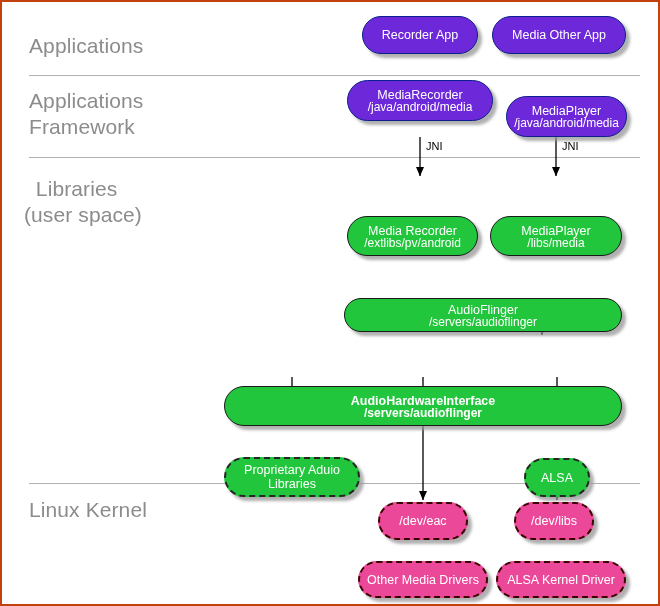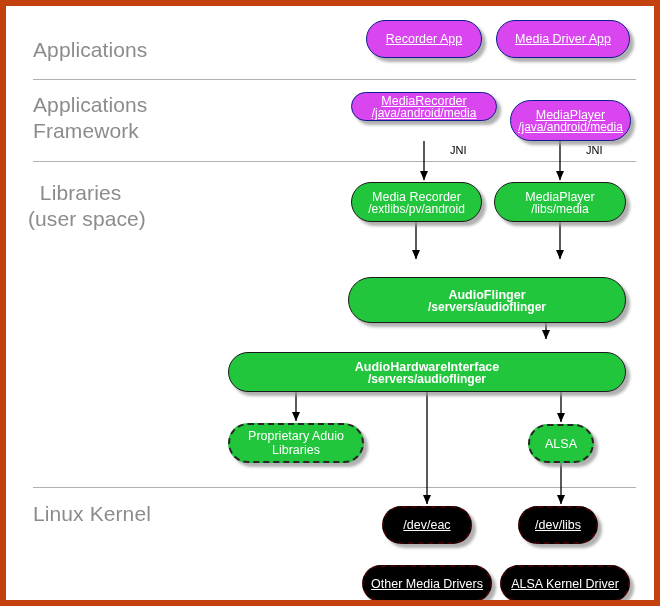--- a/index.html
+++ b/index.html
@@ -5,21 +5,21 @@
   html, body {
     margin: 0;
     padding: 0;
     background: #ffffff;
   }
   #canvas {
     position: relative;
     width: 660px;
     height: 606px;
     background: #ffffff;
-    border: 6px solid #c2410c;
+    border: 2px solid #c2410c;
     box-sizing: border-box;
     font-family: "Liberation Sans", sans-serif;
     overflow: hidden;
   }
   
   .sep {
     position: absolute;
     height: 1px;
     background: #b0b0b0;
     left: 27px;
@@ -40,21 +40,20 @@
     left: 0; top: 0;
     width: 660px; height: 606px;
     pointer-events: none;
   }
   .jni {
     position: absolute;
     color: #000;
     font-size: 11px;
     line-height: 12px;
     white-space: nowrap;
-    margin-left: 20px;
   }
   
   .node {
     position: absolute;
     box-sizing: border-box;
     display: flex;
     flex-direction: column;
     align-items: center;
     justify-content: center;
     text-align: center;
@@ -67,35 +66,34 @@
     font-size: 12.5px;
     line-height: 14px;
     white-space: nowrap;
   }
   .node .t2 {
     font-size: 12px;
     line-height: 11px;
     white-space: nowrap;
   }
   .node.blue {
-    background: #d946ef;
+    background: #6d28d9;
     border: 1px solid #0c1f8c;
-    text-decoration: underline;
   }
   .node.green {
     background: #22c63c;
     border: 1px solid #1a1a1a;
+    margin-top: 38px;
   }
   .node.green.dashed {
     border: 2px dashed #262626;
   }
   .node.red {
-    background: #000000;
+    background: #ec4899;
     border: 2px dashed #3d0000;
-    text-decoration: underline;
   }
   .wrap2 .t1 { white-space: normal; }
 </style>
 </head>
 <body>
 
 <div id="canvas">
 
   <div class="sep" style="top:73px;"></div>
   <div class="sep" style="top:155px;"></div>
@@ -140,44 +138,44 @@
   </svg>
 
   <div class="jni" style="left:424px; top:138px;">JNI</div>
   <div class="jni" style="left:560px; top:138px;">JNI</div>
 
   <div class="node blue" style="left:360px; top:14px; width:116px; height:38px;">
     <span class="t1">Recorder App</span>
   </div>
 
   <div class="node blue" style="left:490px; top:14px; width:134px; height:38px;">
-    <span class="t1">Media Driver App</span>
-  </div>
-
-  <div class="node blue" style="left:345px; top:86px; width:146px; height:29px;">
+    <span class="t1">Media Other App</span>
+  </div>
+
+  <div class="node blue" style="left:345px; top:78px; width:146px; height:41px;">
     <span class="t1">MediaRecorder</span>
     <span class="t2">/java/android/media</span>
   </div>
 
   <div class="node blue" style="left:504px; top:94px; width:121px; height:41px;">
     <span class="t1">MediaPlayer</span>
     <span class="t2">/java/android/media</span>
   </div>
 
   <div class="node green" style="left:345px; top:176px; width:131px; height:40px;">
     <span class="t1">Media Recorder</span>
     <span class="t2">/extlibs/pv/android</span>
   </div>
 
   <div class="node green" style="left:488px; top:176px; width:132px; height:40px;">
     <span class="t1">MediaPlayer</span>
     <span class="t2">/libs/media</span>
   </div>
 
-  <div class="node green" style="left:342px; top:271px; width:278px; height:46px;font-weight:bold;">
+  <div class="node green" style="left:342px; top:258px; width:278px; height:34px;">
     <span class="t1">AudioFlinger</span>
     <span class="t2">/servers/audioflinger</span>
   </div>
 
   <div class="node green" style="left:222px; top:346px; width:398px; height:40px;font-weight:bold;">
     <span class="t1">AudioHardwareInterface</span>
     <span class="t2">/servers/audioflinger</span>
   </div>
 
   <div class="node green dashed wrap2" style="left:222px; top:417px; width:136px; height:40px; border-radius:22px;">

